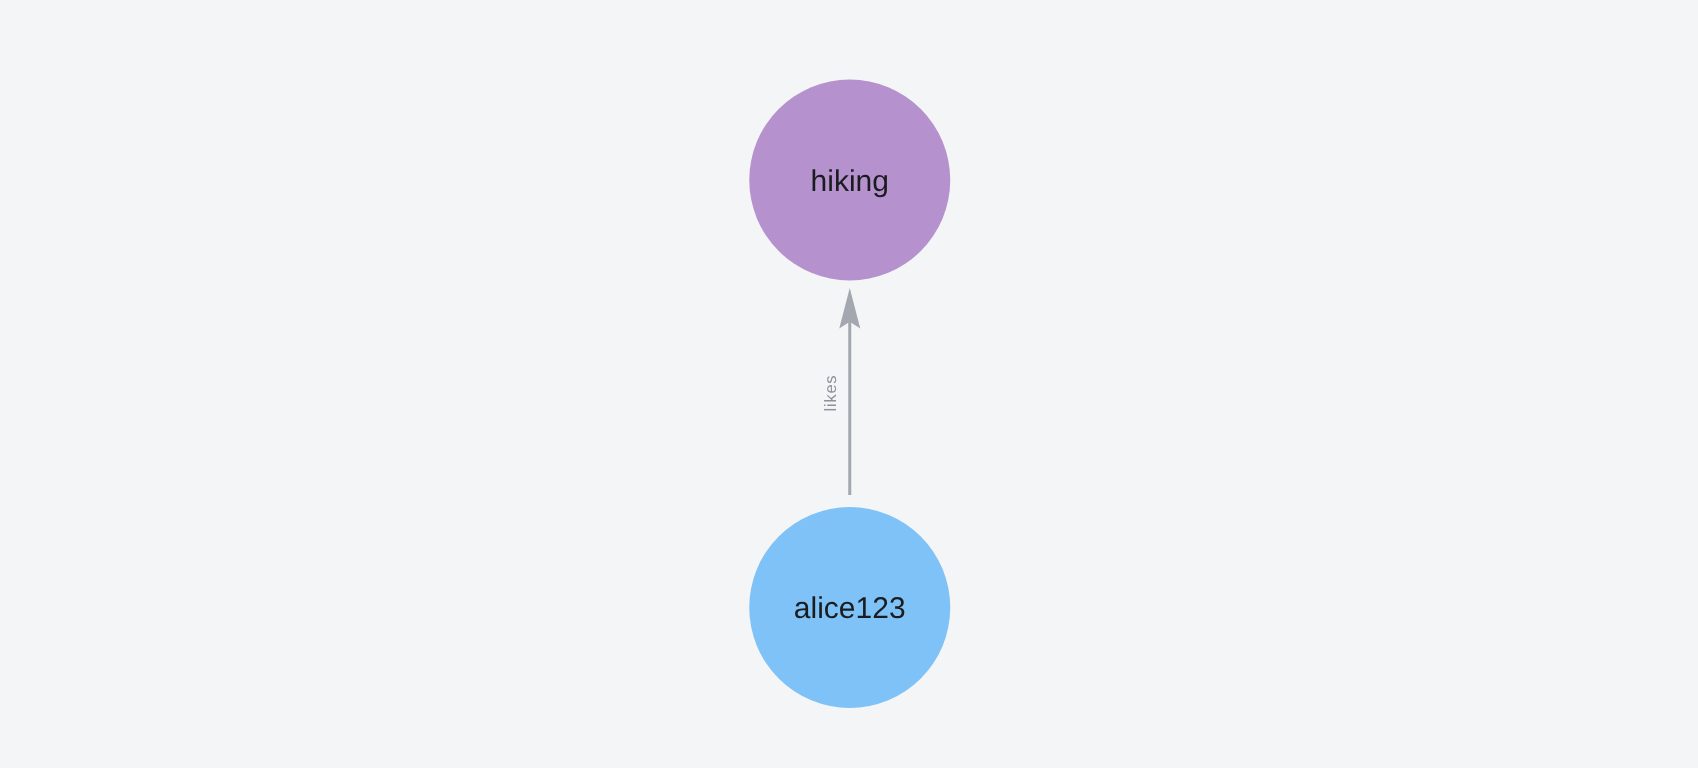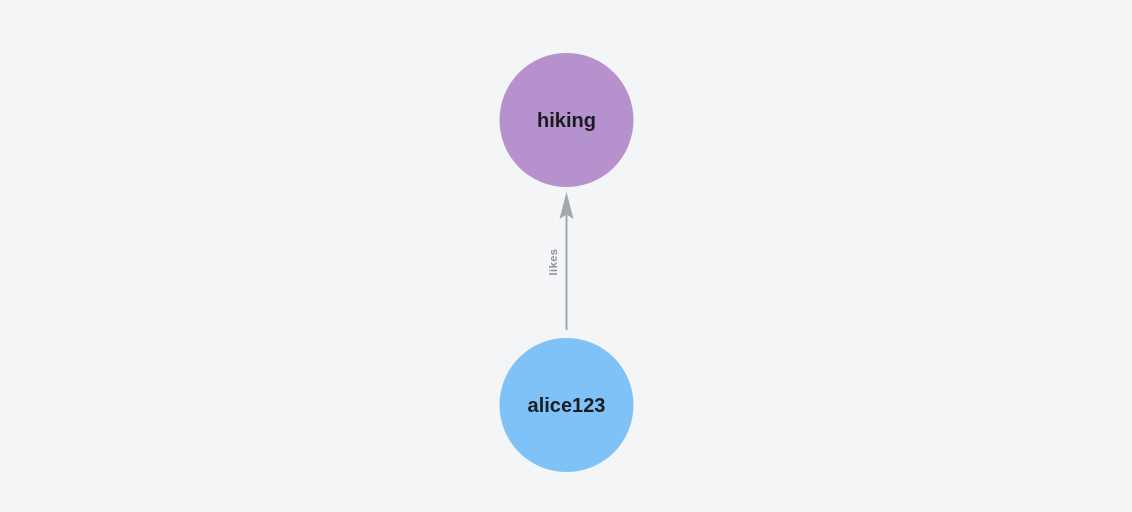--- a/index.html
+++ b/index.html
@@ -7,21 +7,20 @@
     padding: 0;
     width: 1132px;
     height: 512px;
     overflow: hidden;
     font-family: "Liberation Sans", sans-serif;
   }
   .canvas {
     position: relative;
     width: 1132px;
     height: 460px;
-    font-weight: bold;
   }
   svg { display: block; }
   .node-label {
     font-family: "Liberation Sans", sans-serif;
     font-size: 20px;
   }
   .edge-label {
     font-family: "Liberation Sans", sans-serif;
     font-size: 11px;
     letter-spacing: 0.5px;

